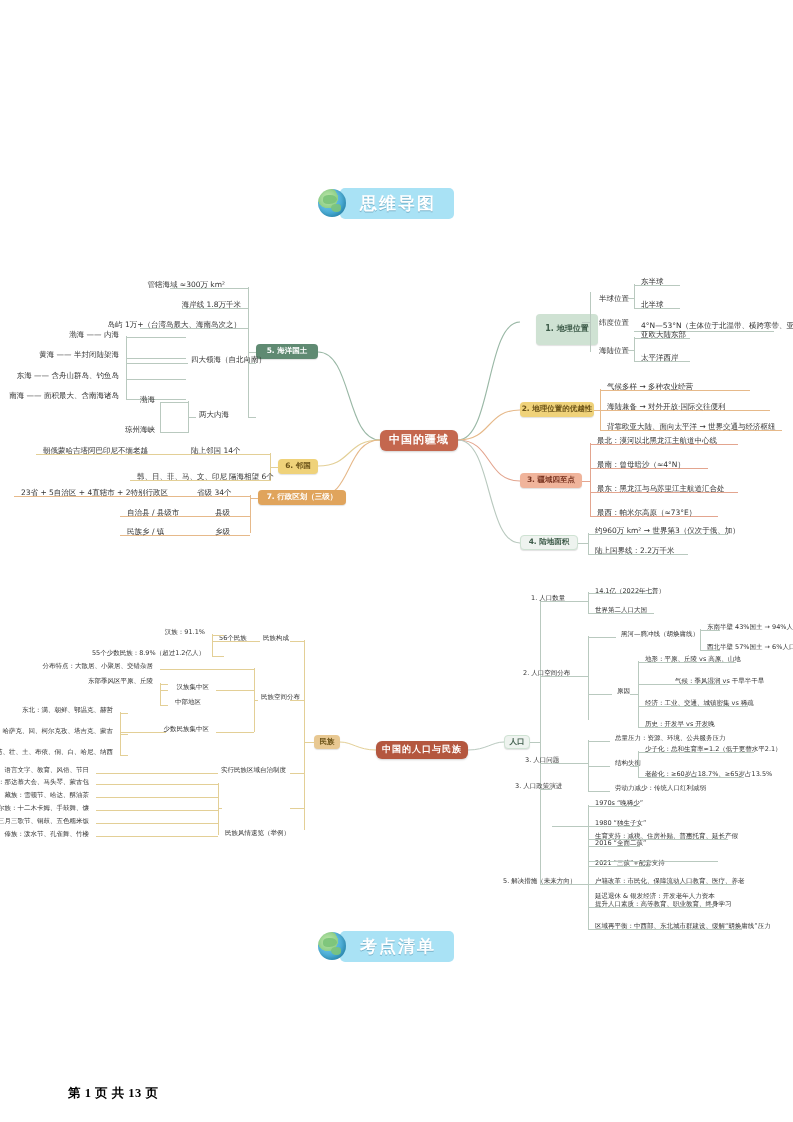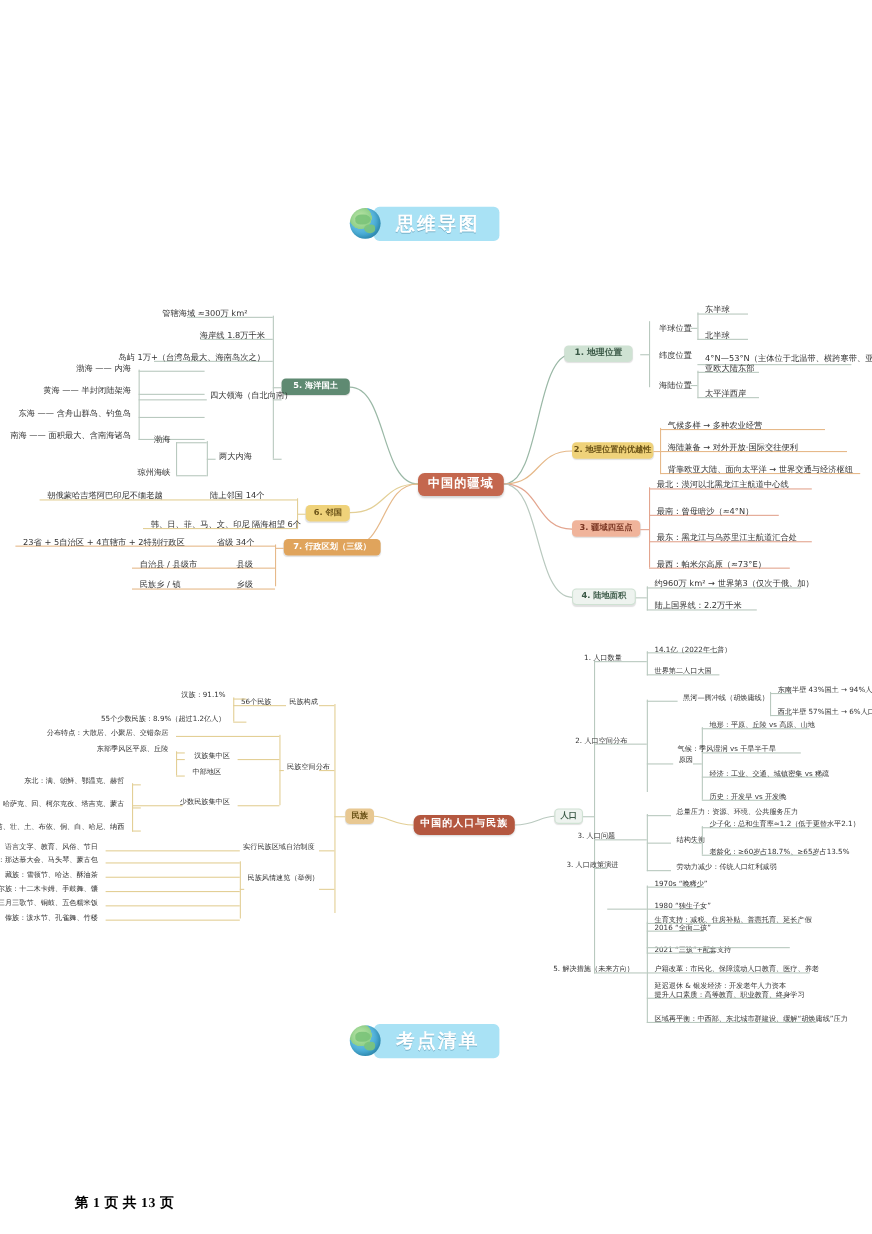--- a/index.html
+++ b/index.html
@@ -129,21 +129,21 @@
       <path d="M458,440 C492,440 486,481 520,481" fill="none" stroke="#e3a58f" stroke-width="1.1"></path>
       <path d="M458,440 C492,440 486,543 520,543" fill="none" stroke="#b9c9bf" stroke-width="1.1"></path>
 
       <path d="M380,440 C346,440 352,352 318,352" fill="none" stroke="#9ab8a6" stroke-width="1.1"></path>
       <path d="M380,440 C346,440 352,466 318,466" fill="none" stroke="#e3cf96" stroke-width="1.1"></path>
       <path d="M380,440 C346,440 352,497 318,497" fill="none" stroke="#e6b98a" stroke-width="1.1"></path>
     </svg>
 
     <div class="node root red" style="left:380px;top:430px;width:78px;height:21px;font-size:11px;">中国的疆域</div>
 
-    <div class="node lv1 lgreen" style="left:513px;top:314px;width:62px;height:15px;font-size:8px;">1. 地理位置</div>
+    <div class="node lv1 lgreen" style="left:536px;top:314px;width:62px;height:31px;font-size:8px;">1. 地理位置</div>
     <div class="ln v" style="left:590px;top:292px;height:60px;background:#b9c9bf;"></div>
     <div class="ln h" style="left:582px;top:322px;width:8px;background:#b9c9bf;"></div>
 
     <div class="node leaf" style="left:596px;top:294px;font-size:7.5px;">半球位置</div>
     <div class="ln v" style="left:634px;top:284px;height:25px;background:#b9c9bf;"></div>
     <div class="ln h" style="left:628px;top:298px;width:6px;background:#b9c9bf;"></div>
     <div class="ln h" style="left:634px;top:285px;width:46px;background:#b9c9bf;"></div>
     <div class="ln h" style="left:634px;top:308px;width:46px;background:#b9c9bf;"></div>
     <div class="node leaf" style="left:638px;top:277px;font-size:7.5px;">东半球</div>
     <div class="node leaf" style="left:638px;top:300px;font-size:7.5px;">北半球</div>
@@ -288,21 +288,21 @@
 
     <div class="ln h gy" style="left:588px;top:694px;width:24px;"></div>
     <div class="node leaf" style="left:614px;top:687px;font-size:6.5px;">原因</div>
     <div class="ln v gy" style="left:638px;top:661px;height:66px;"></div>
     <div class="ln h gy" style="left:630px;top:694px;width:8px;"></div>
     <div class="ln h gy" style="left:638px;top:662px;width:98px;"></div>
     <div class="ln h gy" style="left:638px;top:684px;width:90px;"></div>
     <div class="ln h gy" style="left:638px;top:706px;width:110px;"></div>
     <div class="ln h gy" style="left:638px;top:727px;width:72px;"></div>
     <div class="node leaf" style="left:642px;top:655px;font-size:6.5px;">地形：平原、丘陵 vs 高原、山地</div>
-    <div class="node leaf" style="left:613px;top:677px;font-size:6.5px;">气候：季风湿润 vs 干旱半干旱</div>
+    <div class="node leaf" style="left:672px;top:677px;font-size:6.5px;">气候：季风湿润 vs 干旱半干旱</div>
     <div class="node leaf" style="left:642px;top:699px;font-size:6.5px;">经济：工业、交通、城镇密集 vs 稀疏</div>
     <div class="node leaf" style="left:642px;top:720px;font-size:6.5px;">历史：开发早 vs 开发晚</div>
 
     <div class="ln h gy" style="left:540px;top:763px;width:12px;"></div>
     <div class="node leaf" style="left:522px;top:756px;font-size:6.5px;">3. 人口问题</div>
     <div class="ln v gy" style="left:588px;top:740px;height:52px;"></div>
     <div class="ln h gy" style="left:552px;top:763px;width:36px;"></div>
     <div class="ln h gy" style="left:588px;top:741px;width:22px;"></div>
     <div class="node leaf" style="left:612px;top:734px;font-size:6.5px;">总量压力：资源、环境、公共服务压力</div>
     <div class="ln h gy" style="left:588px;top:766px;width:22px;"></div>
@@ -383,21 +383,21 @@
     <div class="node leaf" style="left:116px;top:706px;font-size:6.5px;transform:translateX(-100%);">东北：满、朝鲜、鄂温克、赫哲</div>
     <div class="node leaf" style="left:116px;top:727px;font-size:6.5px;transform:translateX(-100%);">西北：维、哈萨克、回、柯尔克孜、塔吉克、蒙古</div>
     <div class="node leaf" style="left:116px;top:748px;font-size:6.5px;transform:translateX(-100%);">西南：藏、彝、苗、壮、土、布依、侗、白、哈尼、纳西</div>
 
     <div class="ln h am" style="left:290px;top:773px;width:14px;"></div>
     <div class="node leaf" style="left:218px;top:766px;font-size:6.5px;">实行民族区域自治制度</div>
     <div class="ln h am" style="left:96px;top:773px;width:122px;"></div>
     <div class="node leaf" style="left:92px;top:766px;font-size:6.5px;transform:translateX(-100%);">自治权：立法、语言文字、教育、风俗、节日</div>
 
     <div class="ln h am" style="left:290px;top:808px;width:14px;"></div>
-    <div class="node leaf" style="left:222px;top:794px;font-size:6.5px;text-align:right;">民族风情速览（举例）</div>
+    <div class="node leaf" style="left:222px;top:829px;font-size:6.5px;text-align:right;">民族风情速览（举例）</div>
     <div class="ln v am" style="left:218px;top:783px;height:52px;"></div>
     <div class="ln h am" style="left:218px;top:808px;width:4px;"></div>
     <div class="ln h am" style="left:96px;top:784px;width:122px;"></div>
     <div class="ln h am" style="left:96px;top:797px;width:122px;"></div>
     <div class="ln h am" style="left:96px;top:810px;width:122px;"></div>
     <div class="ln h am" style="left:96px;top:823px;width:122px;"></div>
     <div class="ln h am" style="left:96px;top:836px;width:122px;"></div>
     <div class="node leaf" style="left:92px;top:778px;font-size:6.5px;transform:translateX(-100%);">蒙古族：那达慕大会、马头琴、蒙古包</div>
     <div class="node leaf" style="left:92px;top:791px;font-size:6.5px;transform:translateX(-100%);">藏族：雪顿节、哈达、酥油茶</div>
     <div class="node leaf" style="left:92px;top:804px;font-size:6.5px;transform:translateX(-100%);">维吾尔族：十二木卡姆、手鼓舞、馕</div>

